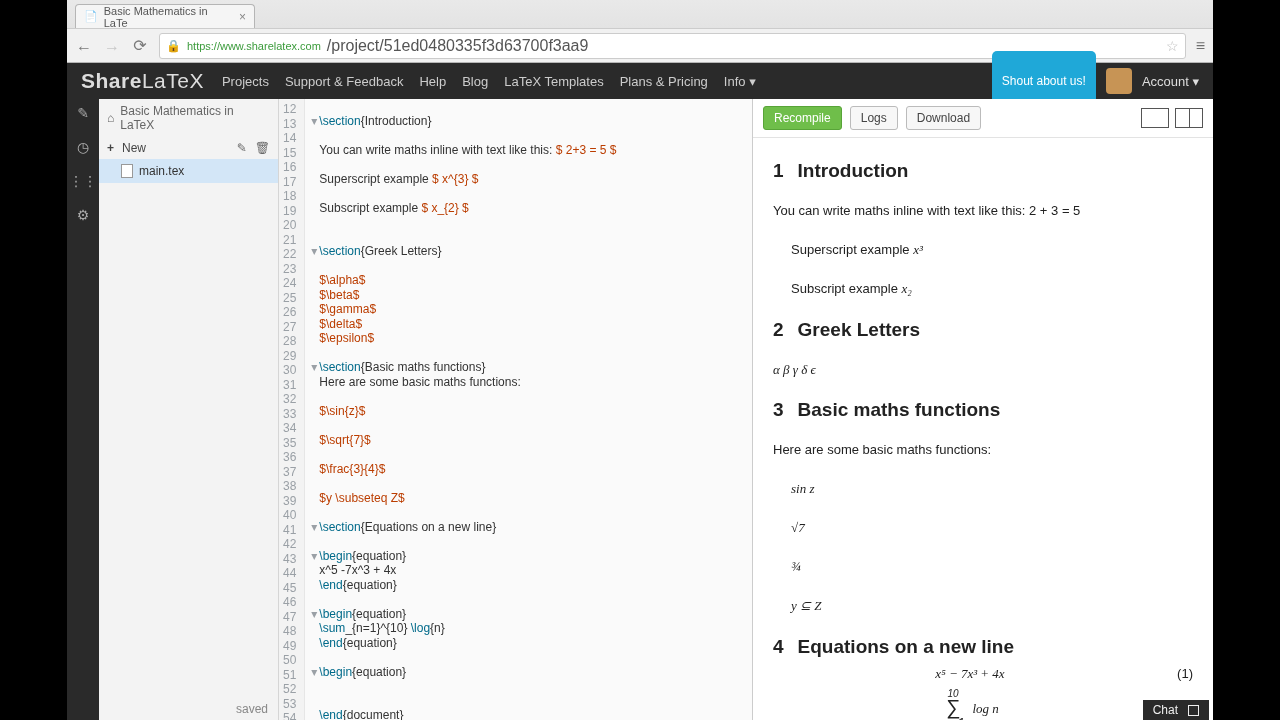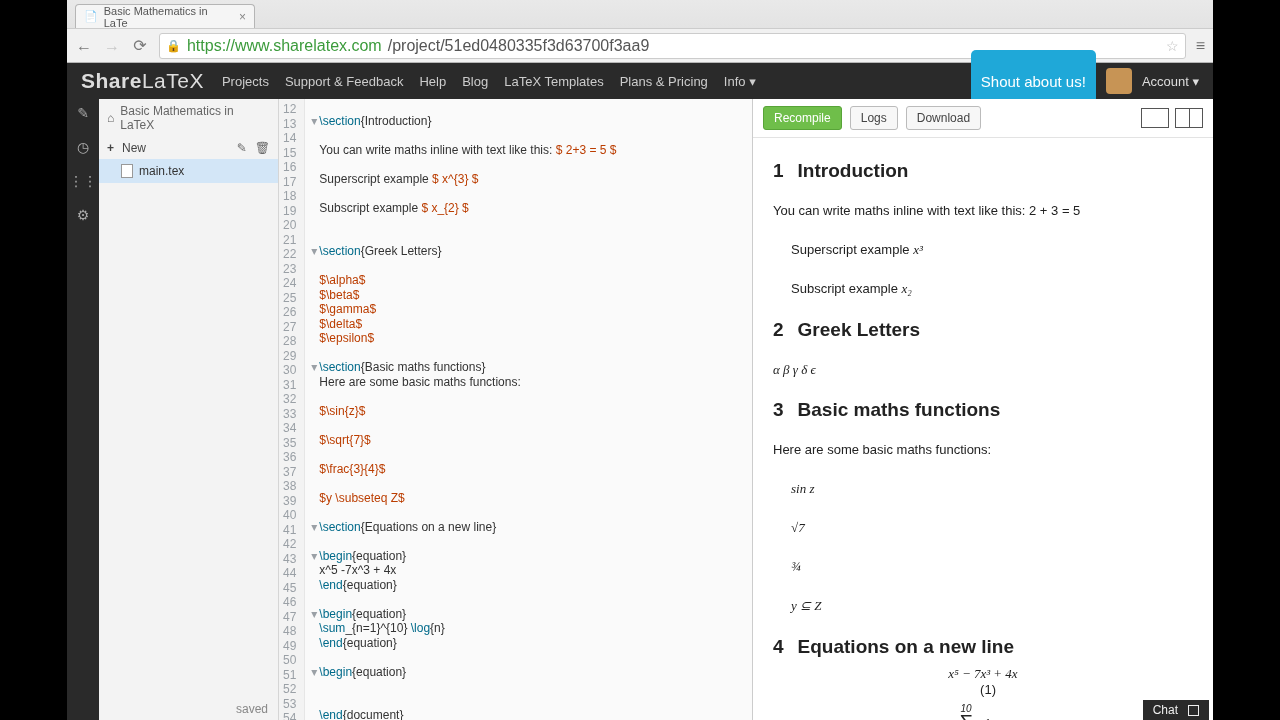--- a/index.html
+++ b/index.html
@@ -7,31 +7,31 @@
 .viewport { position:absolute; left:67px; top:0; width:1146px; height:720px; background:#fff; display:flex; flex-direction:column; }
 .browser-chrome { background:linear-gradient(#e9e9e9,#dcdcdc); border-bottom:1px solid #b5b5b5; }
 .tab-row { height:28px; display:flex; align-items:flex-end; padding-left:8px; }
 .tab { background:#f5f5f5; border:1px solid #b5b5b5; border-bottom:none; border-radius:4px 4px 0 0; height:24px; display:flex; align-items:center; padding:0 8px; font-size:11px; color:#555; gap:6px; max-width:180px; }
 .tab-close { color:#888; font-size:12px; cursor:pointer; }
 .url-row { height:34px; display:flex; align-items:center; padding:0 8px; gap:10px; background:#f1f1f1; border-top:1px solid #ccc; }
 .nav-icon { color:#7a7a7a; font-size:16px; width:18px; text-align:center; }
 .nav-icon.disabled { color:#c8c8c8; }
 .urlbar { flex:1; display:flex; align-items:center; background:#fff; border:1px solid #ccc; border-radius:3px; height:26px; padding:0 6px; gap:6px; }
 .lock { color:#4caf50; font-size:12px; }
-.url-text { font-size:16px; color:#3b9b3b; }
+.url-text { font-size:11px; color:#3b9b3b; }
 .url-path { color:#555; }
 .star { color:#bbb; font-size:14px; }
 .menu-icon { color:#6f6f6f; font-size:16px; }
 .topbar { background:#2a2a2a; height:36px; display:flex; align-items:center; padding:0 14px; color:#ddd; font-size:13px; gap:18px; }
 .logo { font-size:21px; font-weight:bold; letter-spacing:.5px; }
 .logo .lx { font-weight:300; }
 .topnav { display:flex; gap:16px; }
 .topnav span { color:#ccc; cursor:pointer; }
 .topbar-right { margin-left:auto; display:flex; align-items:center; gap:10px; }
-.shout { background:#1fa8d8; color:#fff; padding:23px 10px; border-radius:5px; font-size:15px; }
+.shout { background:#1fa8d8; color:#fff; padding:23px 10px; border-radius:5px; font-size:12px; }
 .mascot { width:26px; height:26px; background:#c79455; border-radius:4px; position:relative; }
 .acct { color:#ddd; font-size:13px; }
 .workspace { flex:1; display:flex; min-height:0; }
 .rail { width:32px; background:#2a2a2a; display:flex; flex-direction:column; align-items:center; padding-top:6px; gap:18px; color:#aaa; font-size:14px; }
 .filepanel { width:180px; background:#f3f3f3; border-right:1px solid #d5d5d5; display:flex; flex-direction:column; font-size:12px; color:#444; }
 .proj-row { display:flex; align-items:center; gap:6px; padding:5px 8px; color:#666; }
 .newrow { display:flex; align-items:center; gap:8px; padding:4px 8px; color:#444; }
 .newrow .plus { font-weight:bold; }
 .newrow-icons { margin-left:auto; display:flex; gap:8px; color:#666; }
 .file-item { background:#d3e6f7; padding:5px 8px 5px 22px; display:flex; align-items:center; gap:6px; color:#333; }
@@ -49,21 +49,21 @@
 .btn.green { background:#6fbe4a; border-color:#58a438; color:#fff; }
 .layout-icons { margin-left:auto; display:flex; gap:6px; }
 .lay { width:28px; height:20px; border:1px solid #555; display:flex; }
 .lay div { flex:1; }
 .lay .split { border-left:1px solid #555; }
 .pv-body { padding:12px 20px 0 20px; font-family:"Georgia","Times New Roman",serif; color:#222; font-size:13px; overflow:auto; }
 .pv-h { font-weight:bold; font-size:19px; margin:10px 0 8px 0; display:flex; gap:14px; }
 .pv-p { margin:20px 0; line-height:1.45; }
 .pv-ind { margin-left:18px; }
 .pv-math { font-style:italic; font-family:Georgia,serif; }
-.eqrow { display:flex; align-items:center; margin:6px 0;flex-direction:column; }
+.eqrow { display:flex; align-items:center; margin:6px 0; }
 .eqc { flex:1; text-align:center; font-style:italic; }
 .eqn { width:26px; text-align:right; }
 .chatbar { position:absolute; right:4px; bottom:0; background:#2a2a2a; color:#eee; font-size:12px; padding:3px 10px; display:flex; align-items:center; gap:10px; }
 .sq { width:11px; height:11px; border:1px solid #eee; }
 </style>
 </head>
 <body>
 
 <div class="viewport">
 

